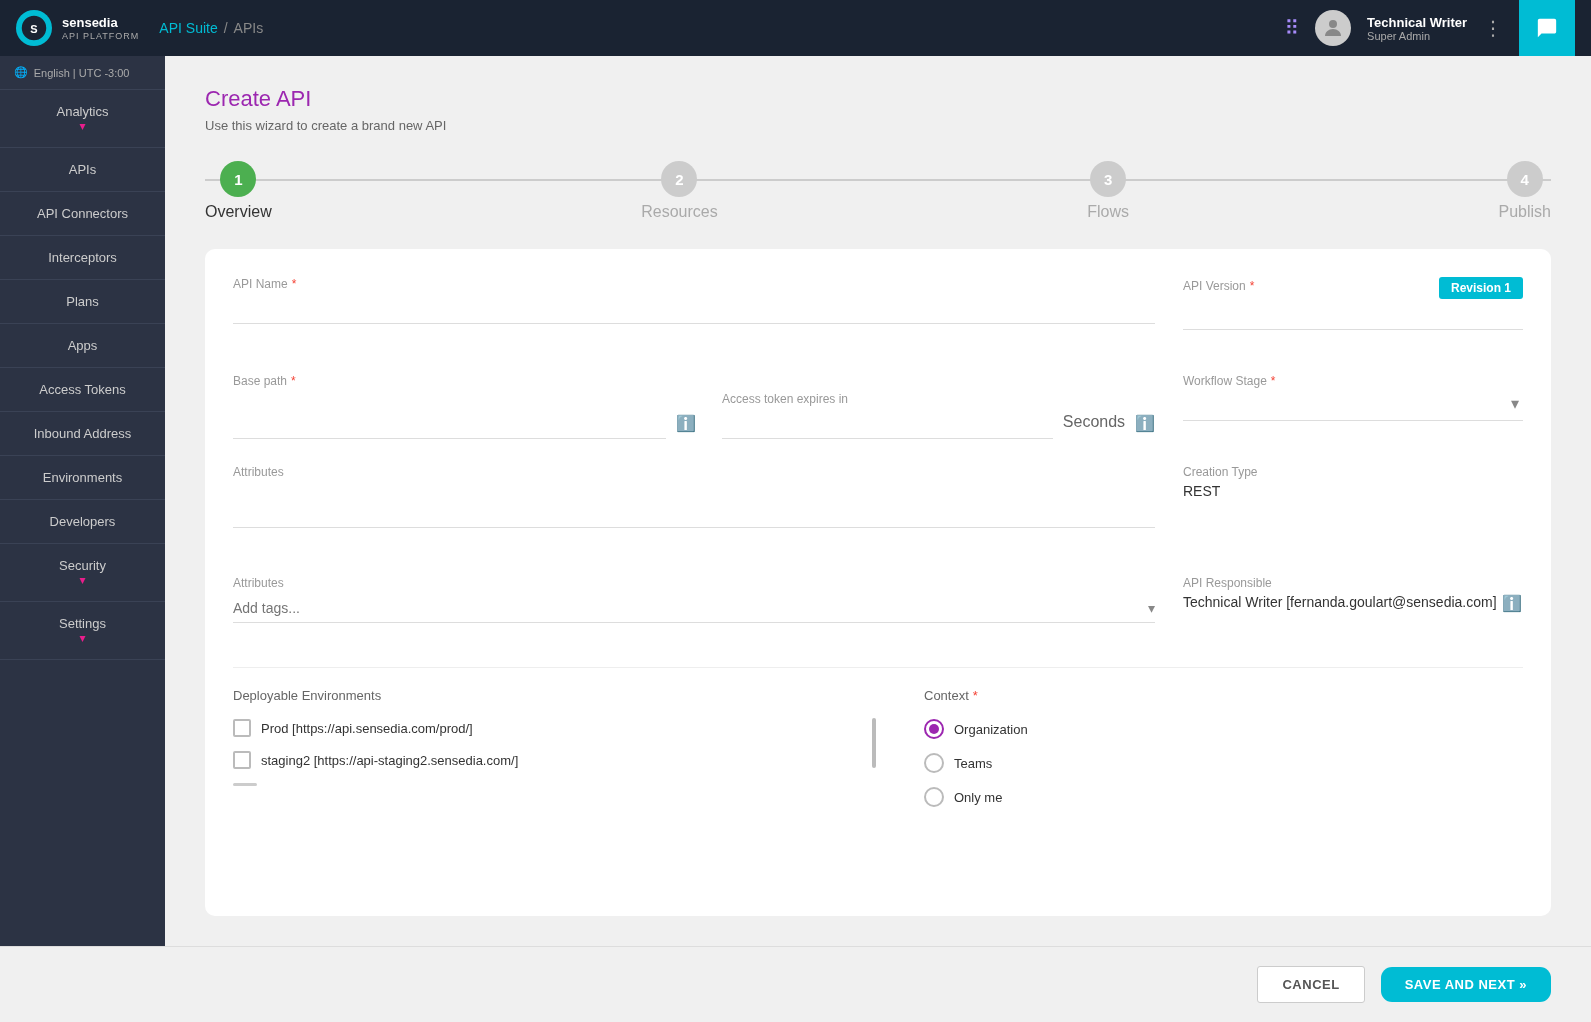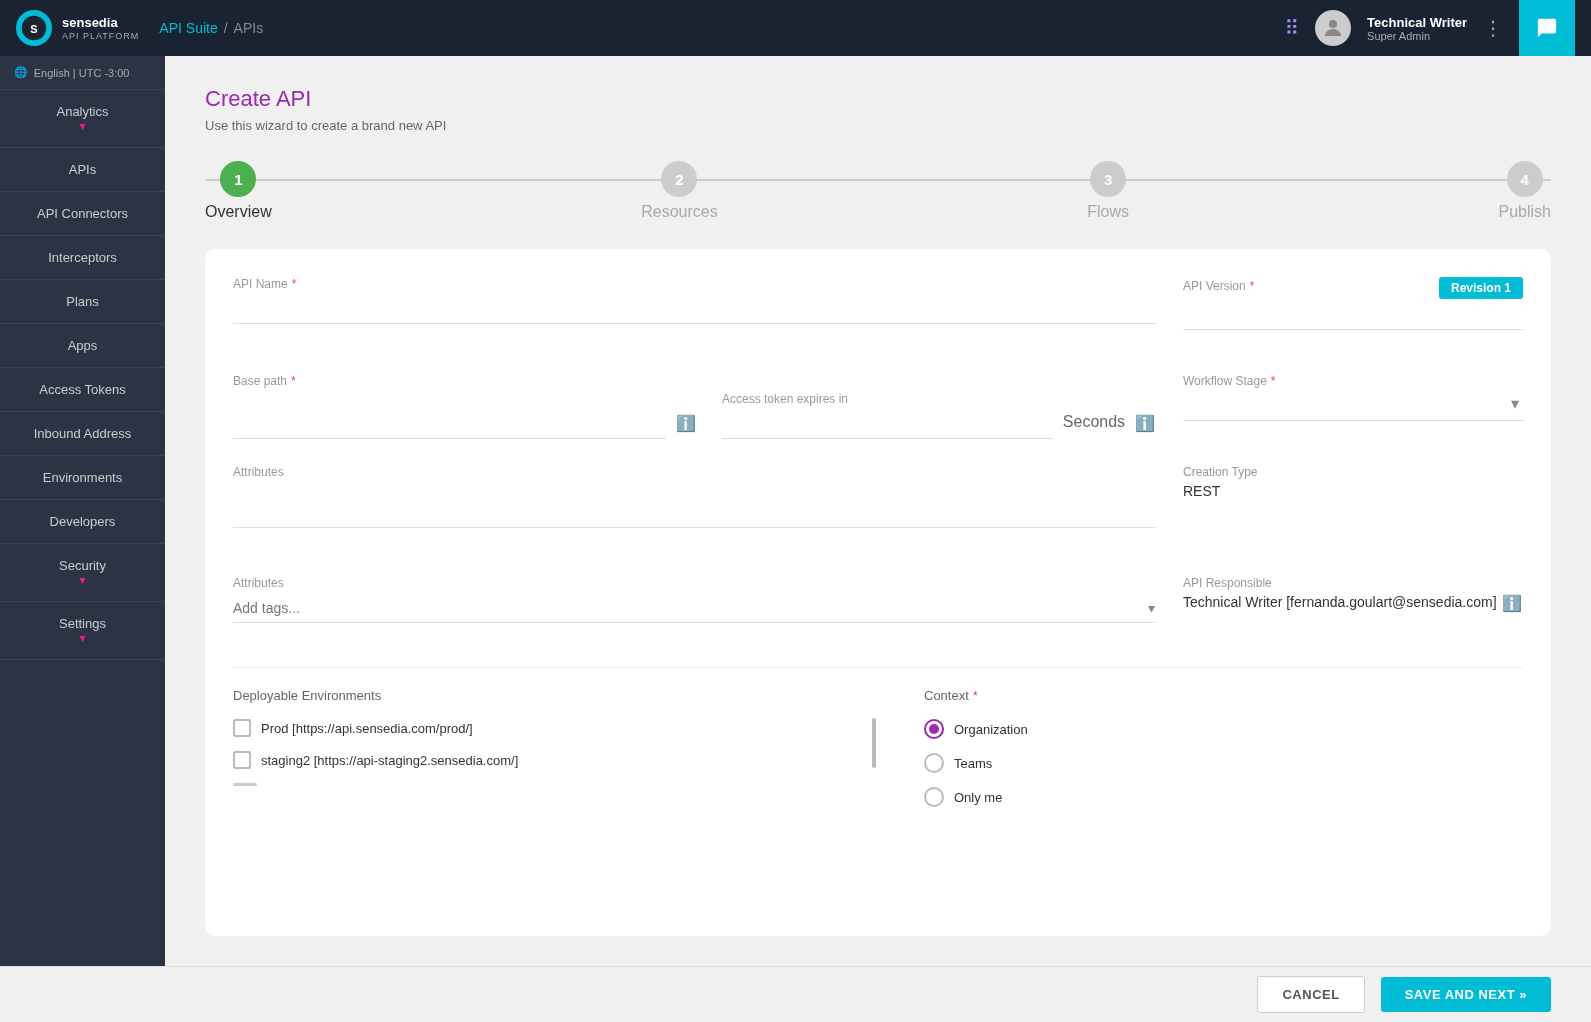--- a/index.html
+++ b/index.html
@@ -403,21 +403,21 @@
     .radio-circle.selected::after {
       content: '';
       width: 10px;
       height: 10px;
       background: #9c27b0;
       border-radius: 50%;
     }
 
     
     .footer {
-      height: 56px;
+      height: 76px;
       background: #f0f0f0;
       display: flex;
       align-items: center;
       justify-content: flex-end;
       padding: 0 40px;
       gap: 16px;
       border-top: 1px solid #ddd;
       flex-shrink: 0;
     }
     .btn-cancel {
@@ -433,21 +433,21 @@
     }
     .btn-save-next {
       padding: 10px 24px;
       border: none;
       background: #00bcd4;
       color: white;
       font-size: 13px;
       font-weight: 600;
       letter-spacing: 0.5px;
       cursor: pointer;
-      border-radius: 3px;
+      border-radius: 11px;
     }
   </style>
 </head>
 <body>
 
 <div class="top-header">
   <div class="logo-area">
     <div class="logo-icon">
       <svg width="28" height="28" viewBox="0 0 28 28">
         <circle cx="14" cy="14" r="13" fill="#1a2332" stroke="#00bcd4" stroke-width="1.5"></circle>

